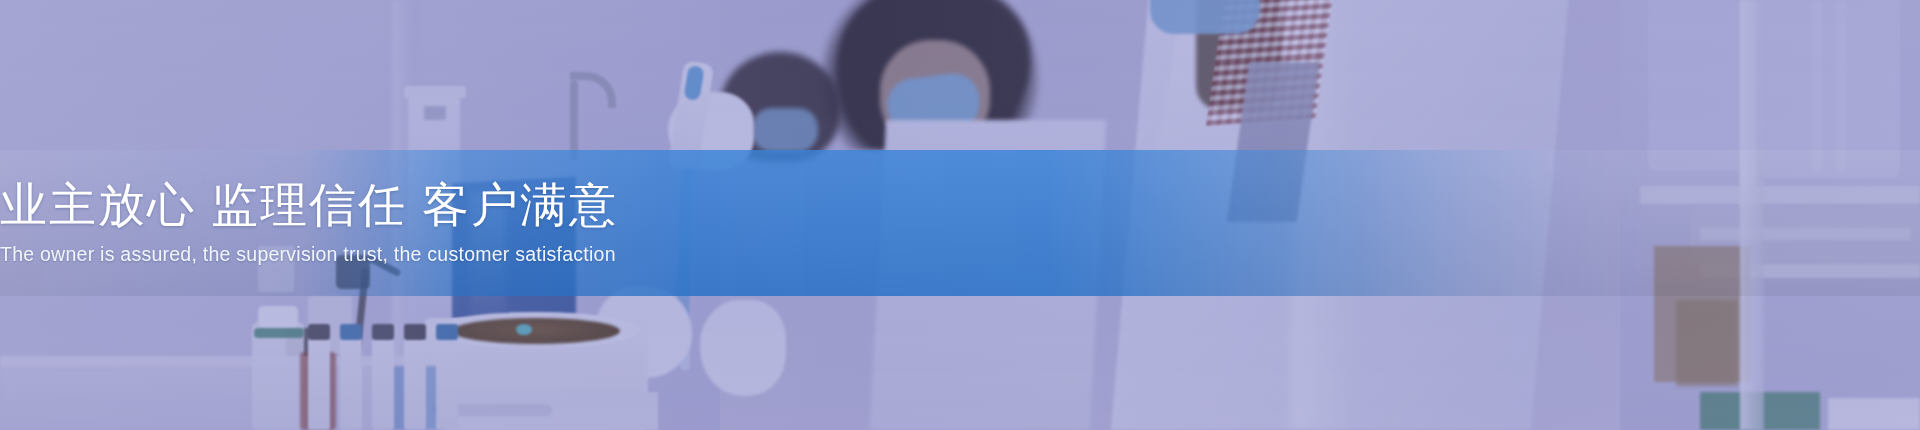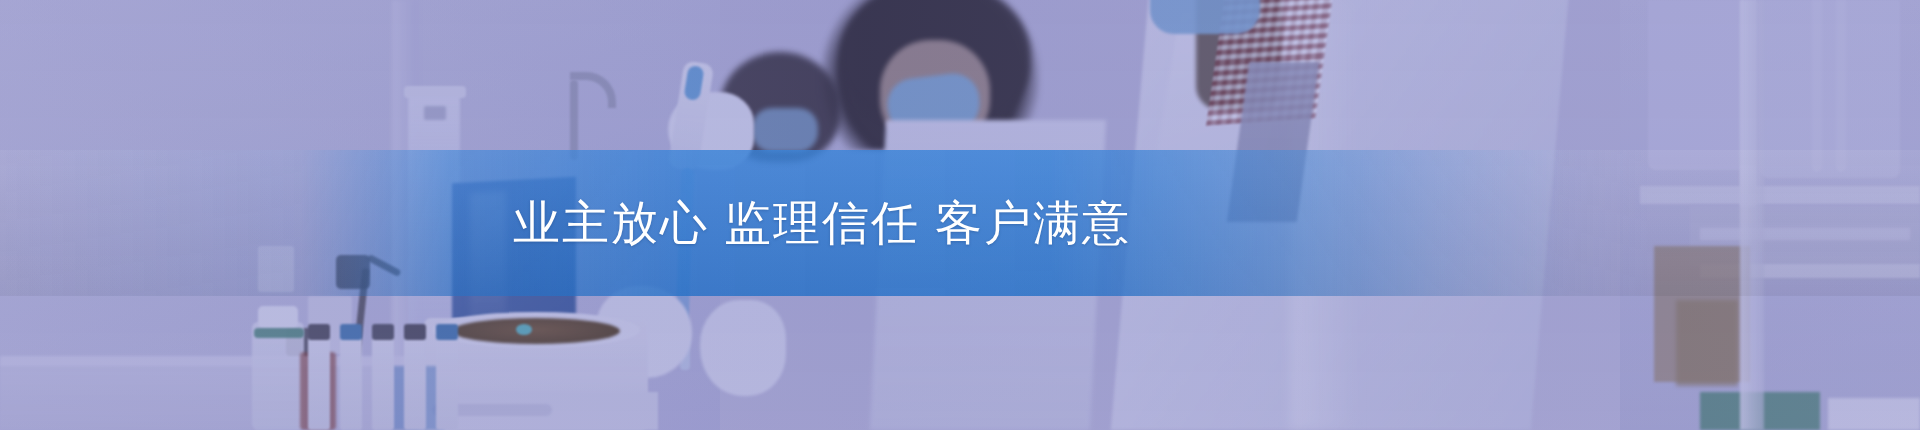--- a/index.html
+++ b/index.html
@@ -370,21 +370,20 @@
     position:absolute; left:0; top:150px; width:1920px; height:146px;
     background:linear-gradient(180deg, rgba(255,255,255,.07), rgba(0,0,0,.05));
     pointer-events:none;
   }
 
   
   .caption {
     position:absolute; left:0; top:150px; width:1920px; height:146px;
     display:flex; flex-direction:column;
     align-items:flex-start; justify-content:center;
-    padding-left:513px;
   }
   .headline {
     color:#ffffff;
     font-size:47px;
     line-height:1.08;
     letter-spacing:2px;
     font-weight:400;
     white-space:nowrap;
     text-shadow:0 1px 3px rgba(20,50,100,.30);
   }
@@ -491,15 +490,16 @@
     <div class="tint"></div>
     <div class="tint2"></div>
     <div class="soft"></div>
   </div>
 
   <div class="band"></div>
   <div class="band-shade"></div>
 
   <div class="caption">
     <div class="headline">业主放心 监理信任  客户满意</div>
+    <div class="subline">The owner is assured, the supervision trust, the customer satisfaction</div>
   </div>
 
 </div>
 
 </body></html>

